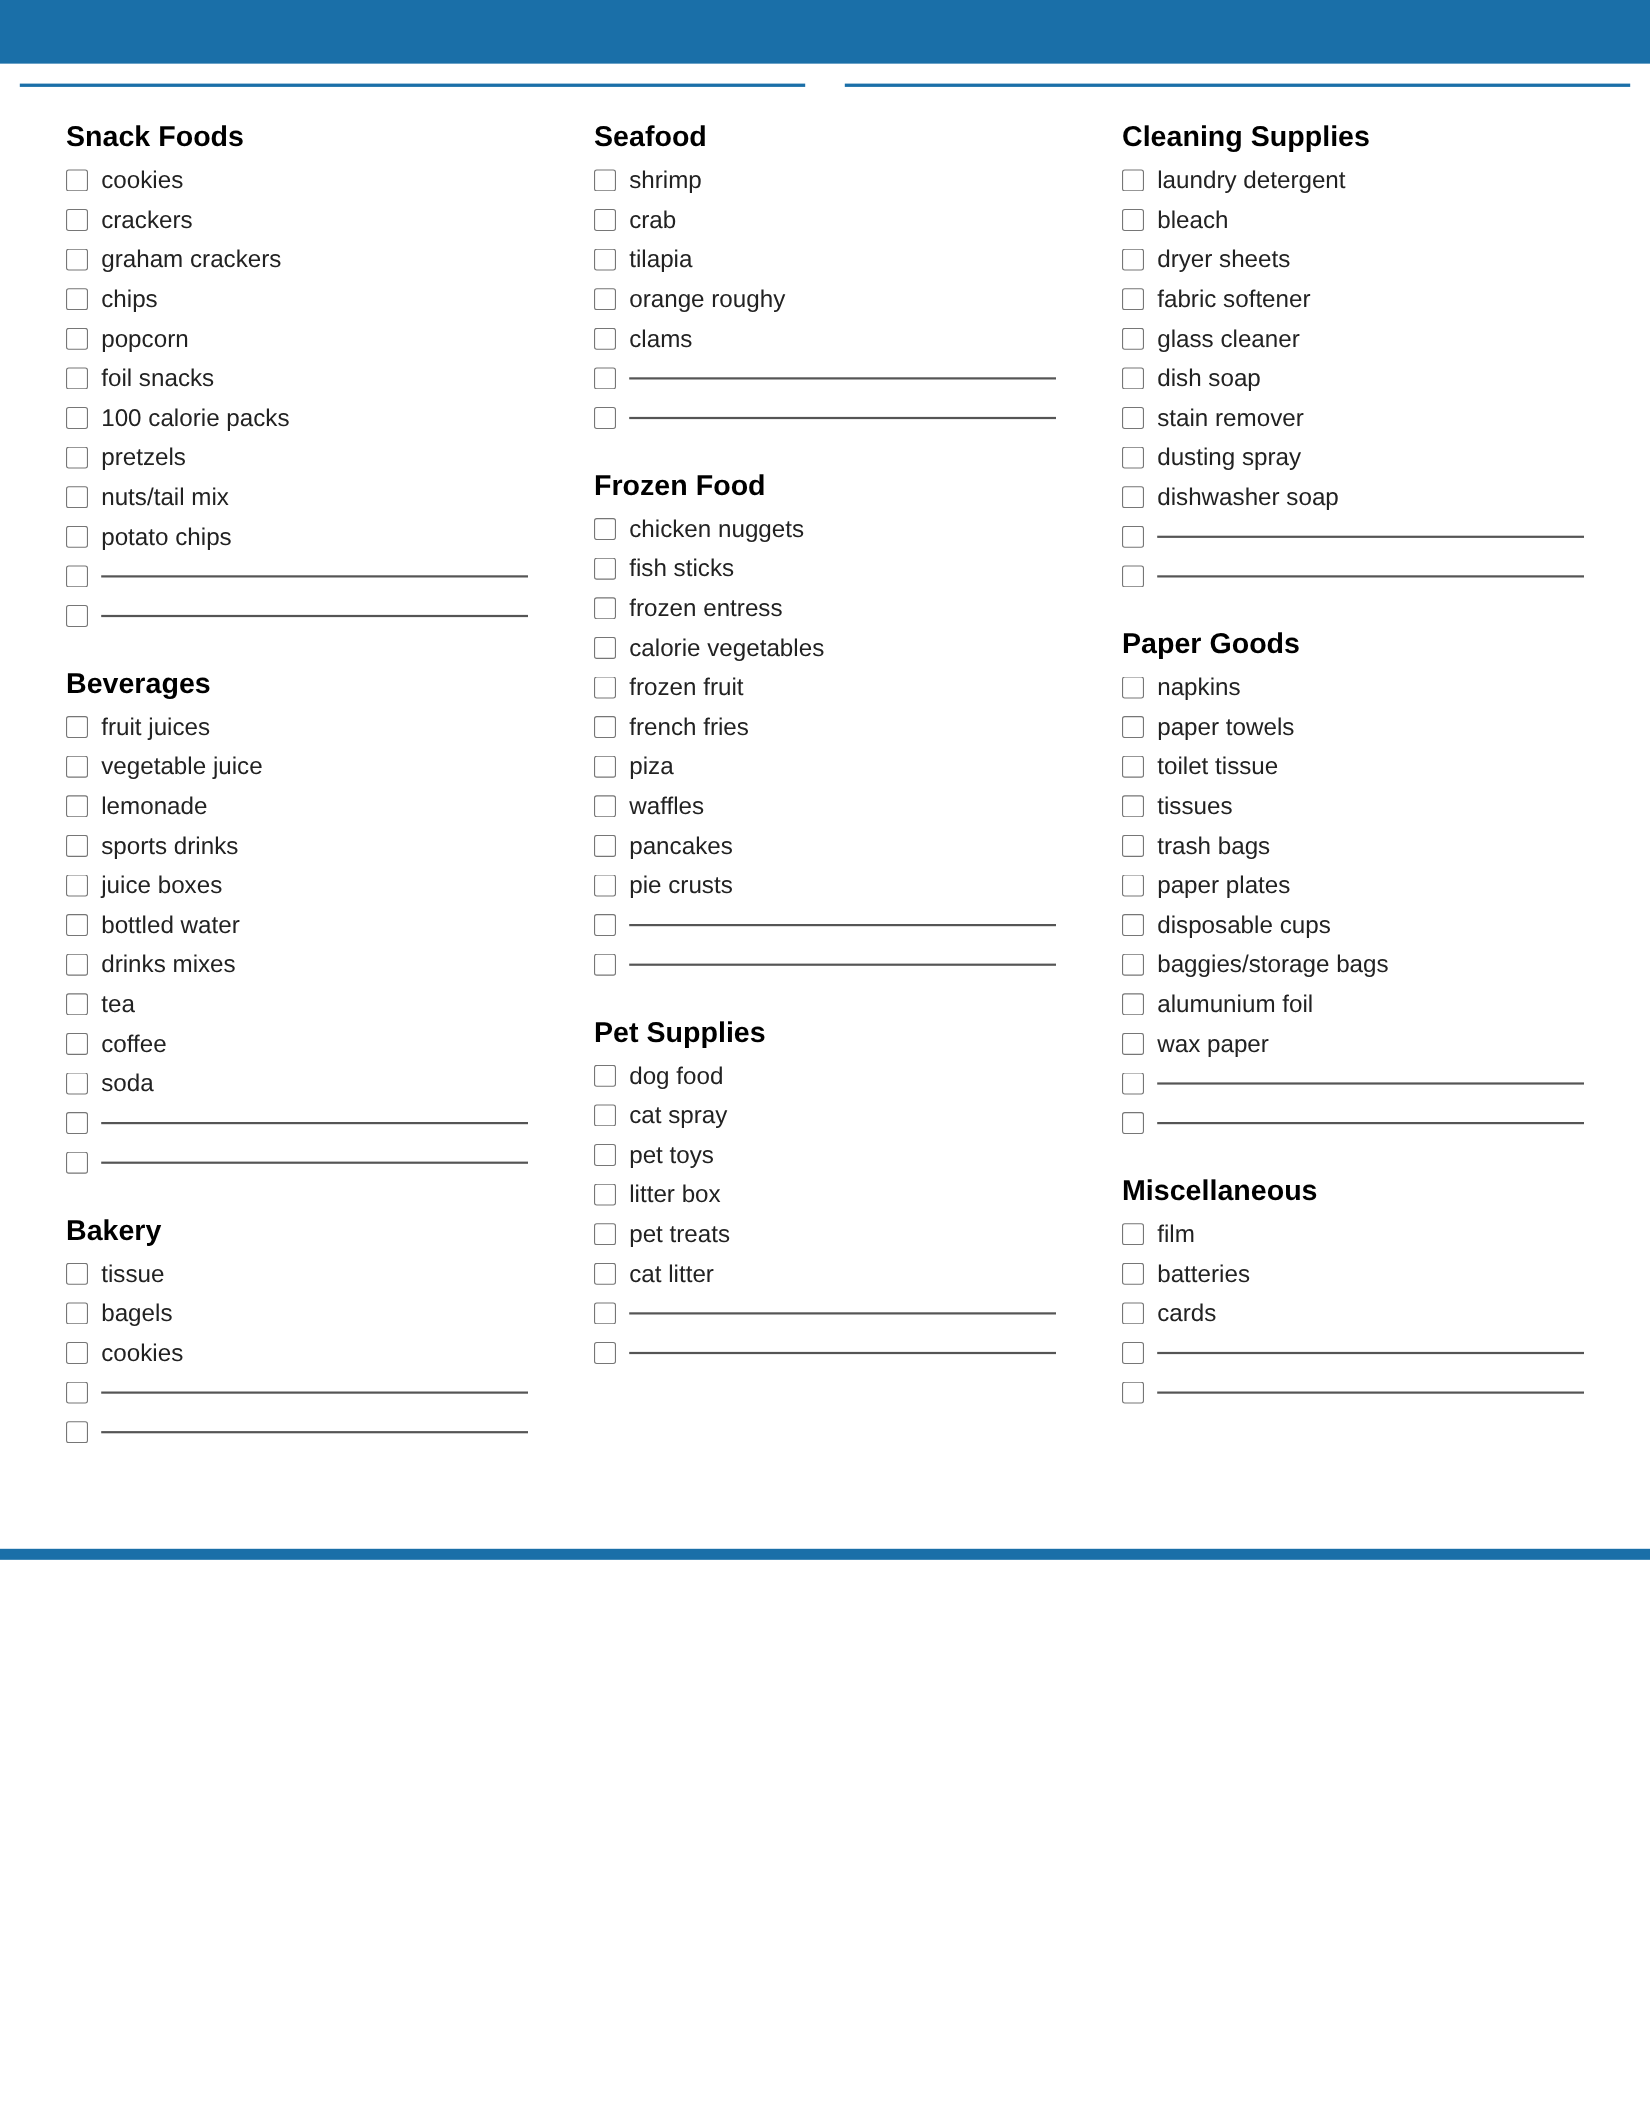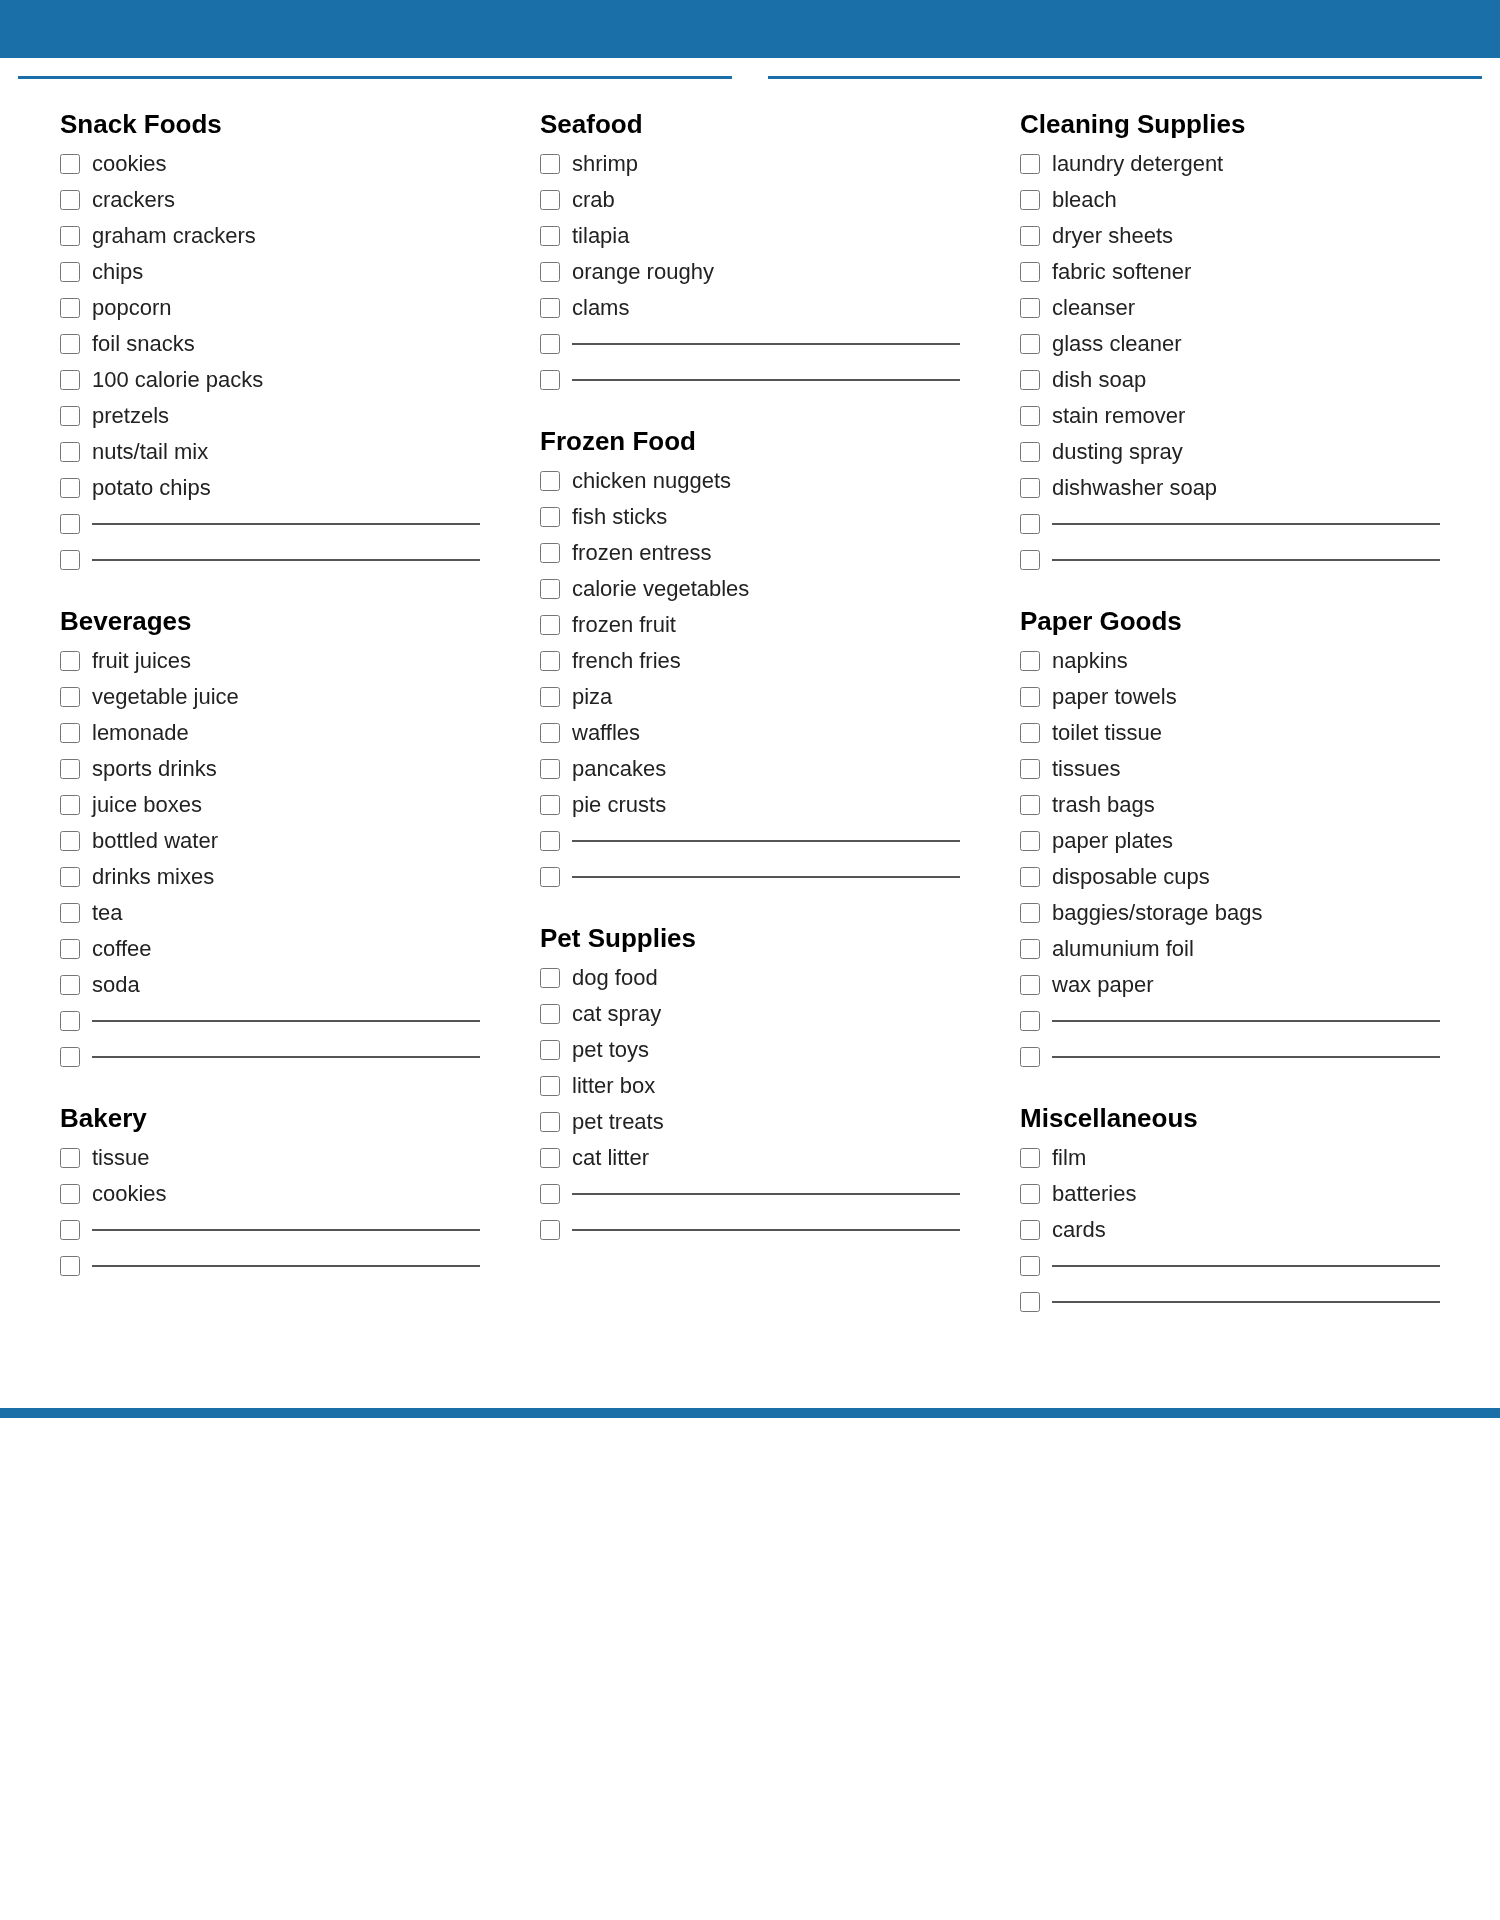--- a/index.html
+++ b/index.html
@@ -232,20 +232,24 @@
         </div>
       </div>
       <div class="section">
         <div class="section-title">Bakery</div>
         <div class="item-row">
           <input type="checkbox" class="checkbox" style="">
           <span class="item-label">tissue</span>
         </div>
         <div class="item-row">
           <input type="checkbox" class="checkbox" style="">
+          <span class="item-label">bagels</span>
+        </div>
+        <div class="item-row">
+          <input type="checkbox" class="checkbox" style="">
           <span class="item-label">cookies</span>
         </div>
         <div class="item-row">
           <input type="checkbox" class="checkbox" style="">
           <div class="item-blank"></div>
         </div>
         <div class="item-row">
           <input type="checkbox" class="checkbox" style="">
           <div class="item-blank"></div>
         </div>
@@ -384,24 +388,20 @@
         <div class="item-row">
           <input type="checkbox" class="checkbox" style="">
           <span class="item-label">dryer sheets</span>
         </div>
         <div class="item-row">
           <input type="checkbox" class="checkbox" style="">
           <span class="item-label">fabric softener</span>
         </div>
         <div class="item-row">
           <input type="checkbox" class="checkbox" style="">
-          <span class="item-label">cleanser</span>
-        </div>
-        <div class="item-row">
-          <input type="checkbox" class="checkbox" style="">
           <span class="item-label">glass cleaner</span>
         </div>
         <div class="item-row">
           <input type="checkbox" class="checkbox" style="">
           <span class="item-label">dish soap</span>
         </div>
         <div class="item-row">
           <input type="checkbox" class="checkbox" style="">
           <span class="item-label">stain remover</span>
         </div>

